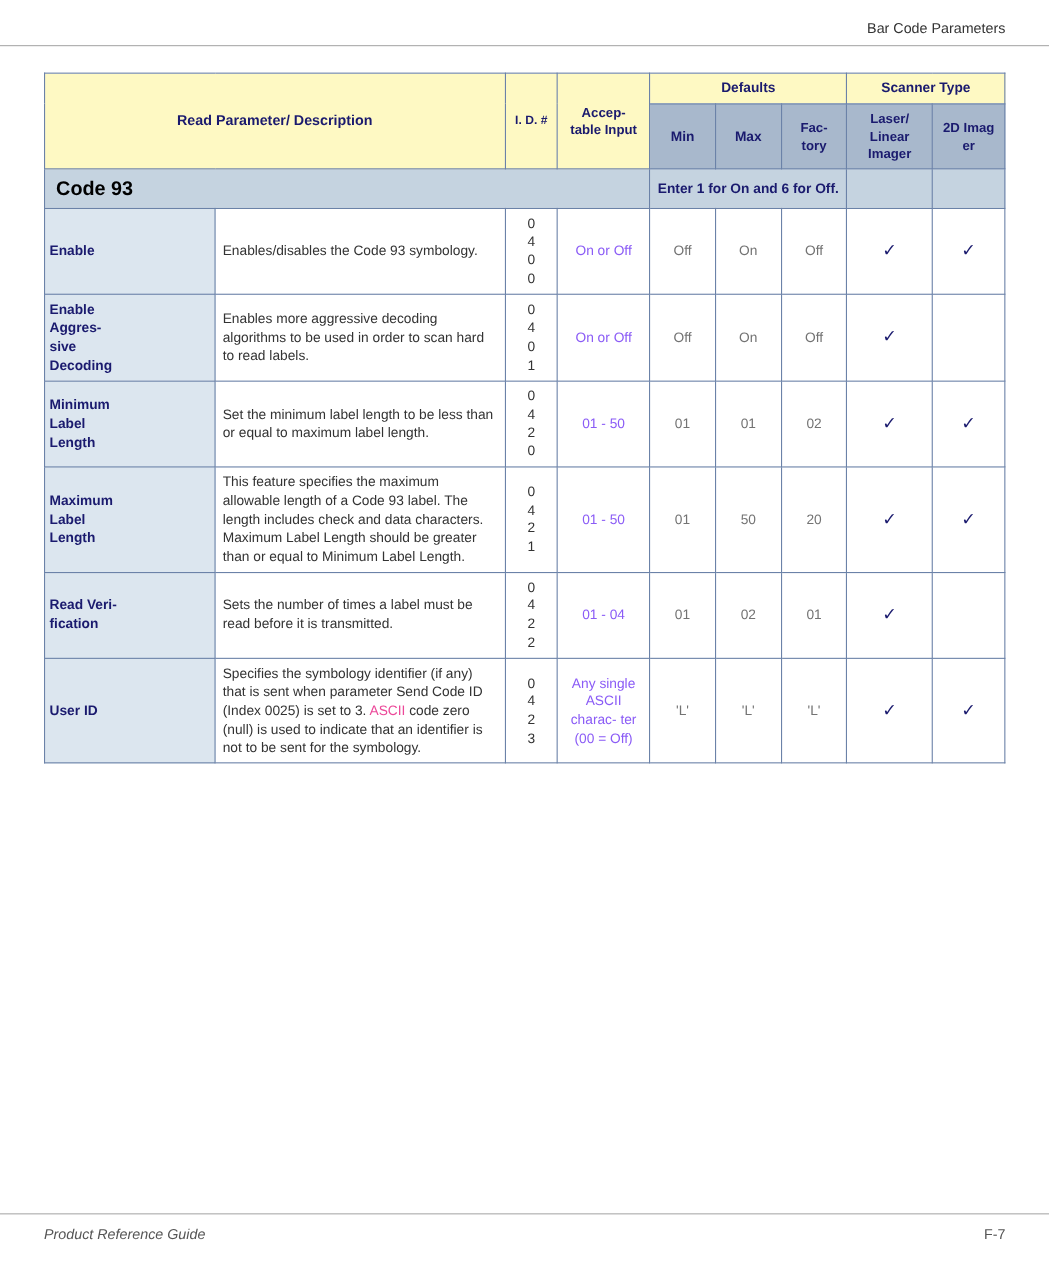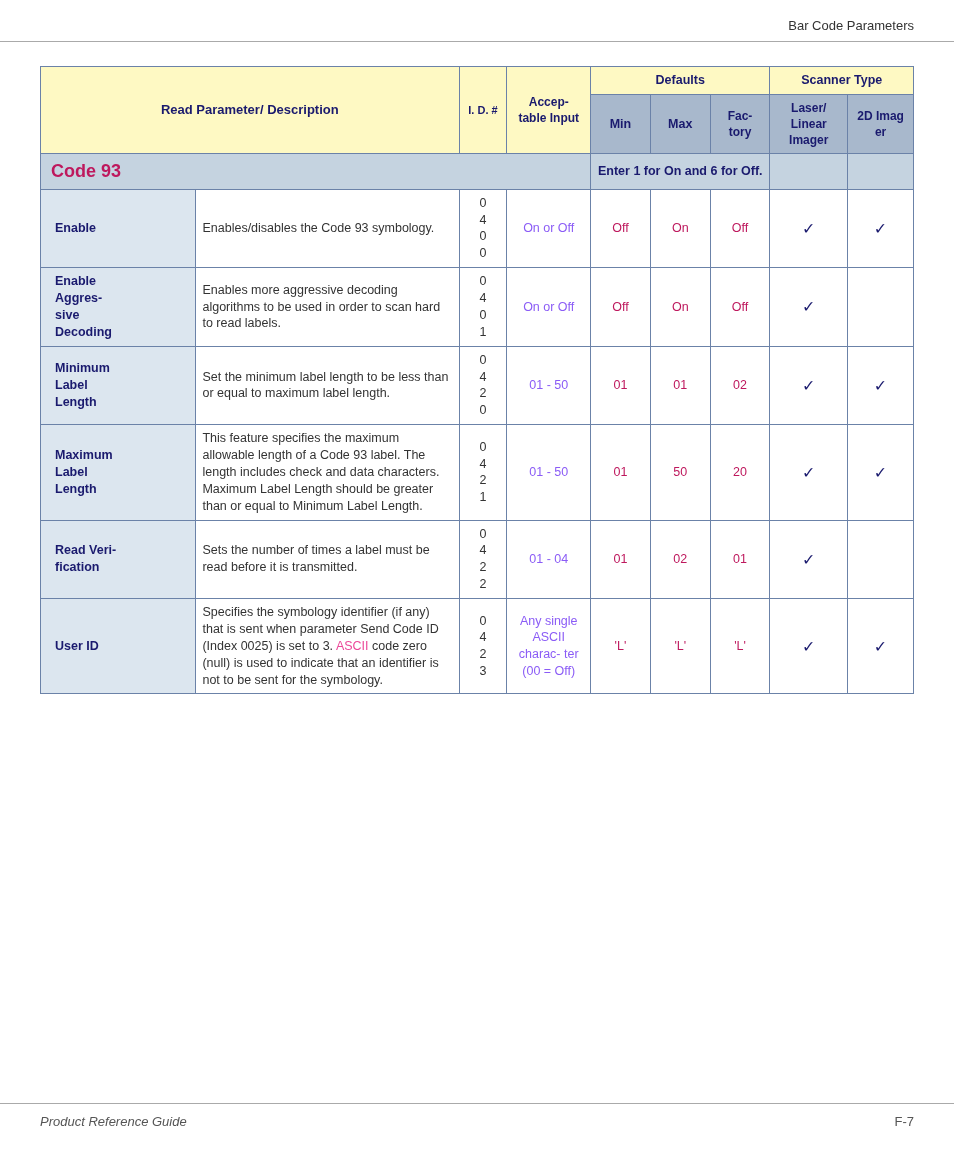--- a/index.html
+++ b/index.html
@@ -45,53 +45,53 @@
       background-color: #a8b8cc;
       font-weight: bold;
       color: #1a1a6e;
     }
     .code93-row td {
       background-color: #c5d3e0;
     }
     .code93-label {
       font-size: 18px;
       font-weight: bold;
-      color: #be185d;
+      color: #000000;
       text-align: left;
       padding-left: 10px;
     }
     .code93-note {
       font-weight: bold;
       color: #1a1a6e;
       font-size: 12.5px;
     }
     .param-name {
       font-weight: bold;
       text-align: left;
-      padding-left: 14px;
+      padding-left: 4px;
       color: #1a1a6e;
       background-color: #dce6ef;
     }
     .param-desc {
       text-align: left;
       padding-left: 6px;
       background-color: #fff;
       color: #333;
     }
     .id-cell {
       background-color: #fff;
       color: #333;
     }
     .input-cell {
       background-color: #fff;
       color: #8b5cf6;
     }
     .val-cell {
       background-color: #fff;
-      color: #be185d;
+      color: #737373;
     }
     .checkmark {
       font-size: 16px;
       color: #1a1a6e;
     }
     .ascii-link {
       color: #ec4899;
     }
     .page-footer {
       position: absolute;

